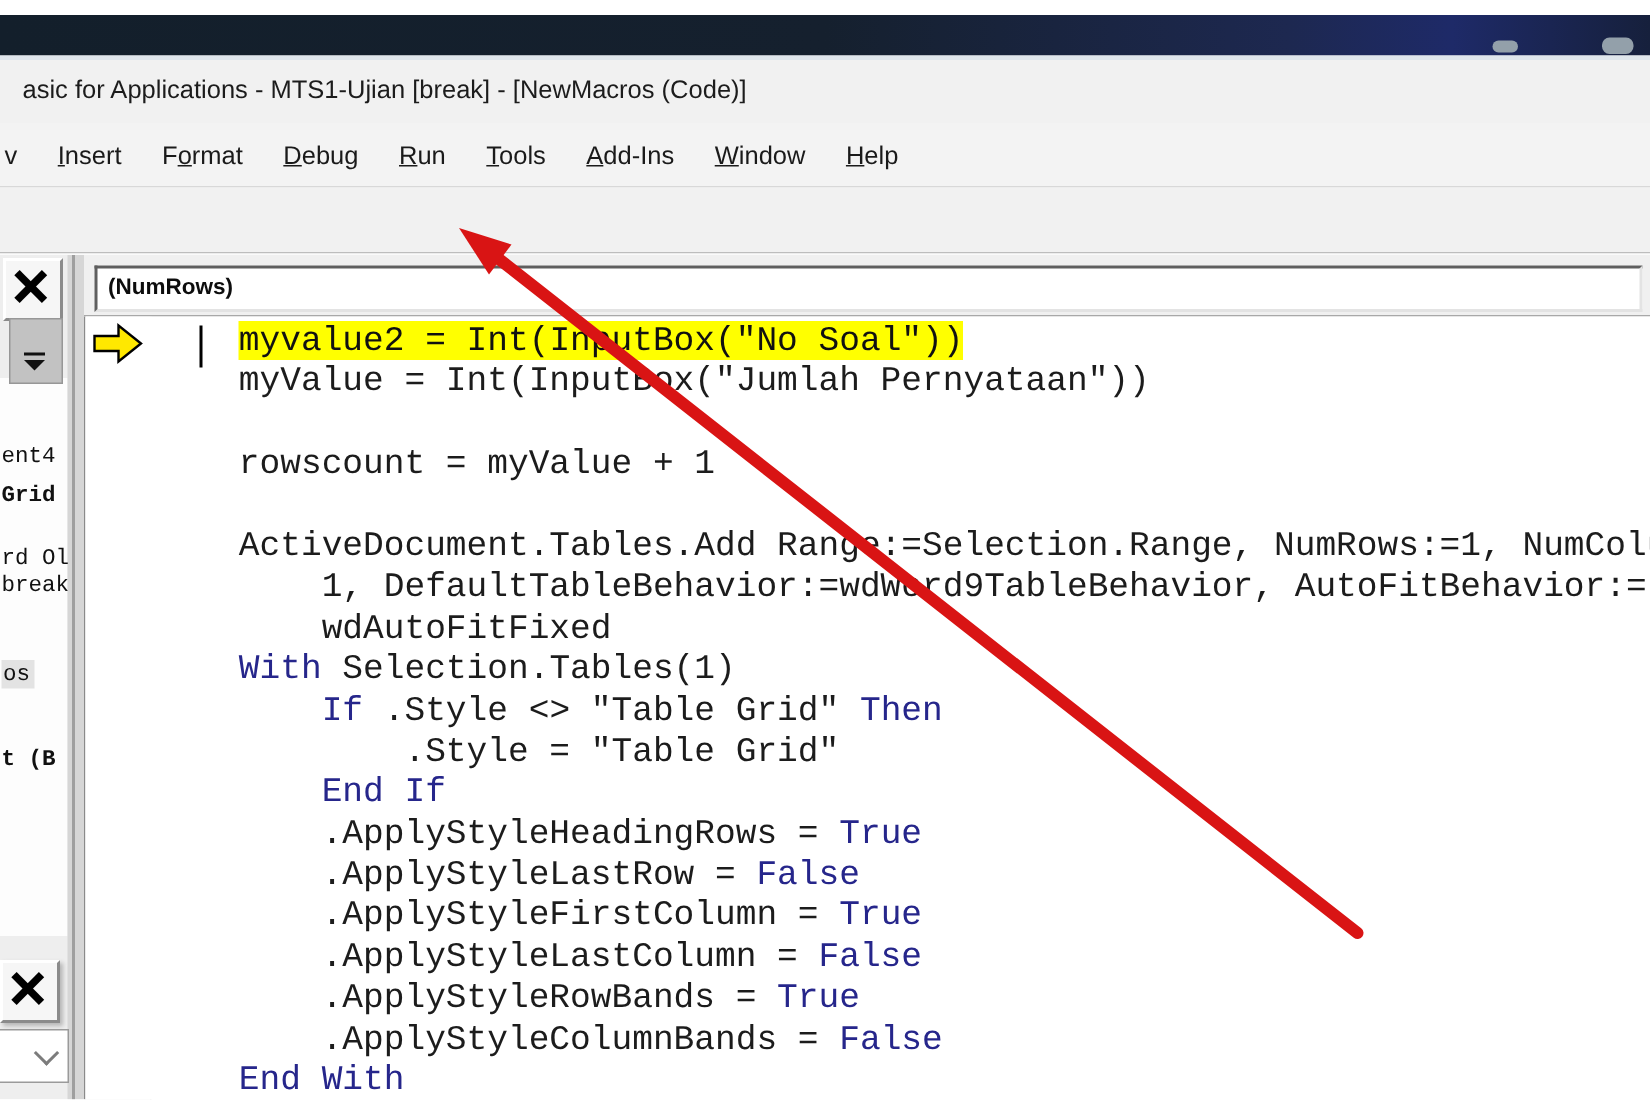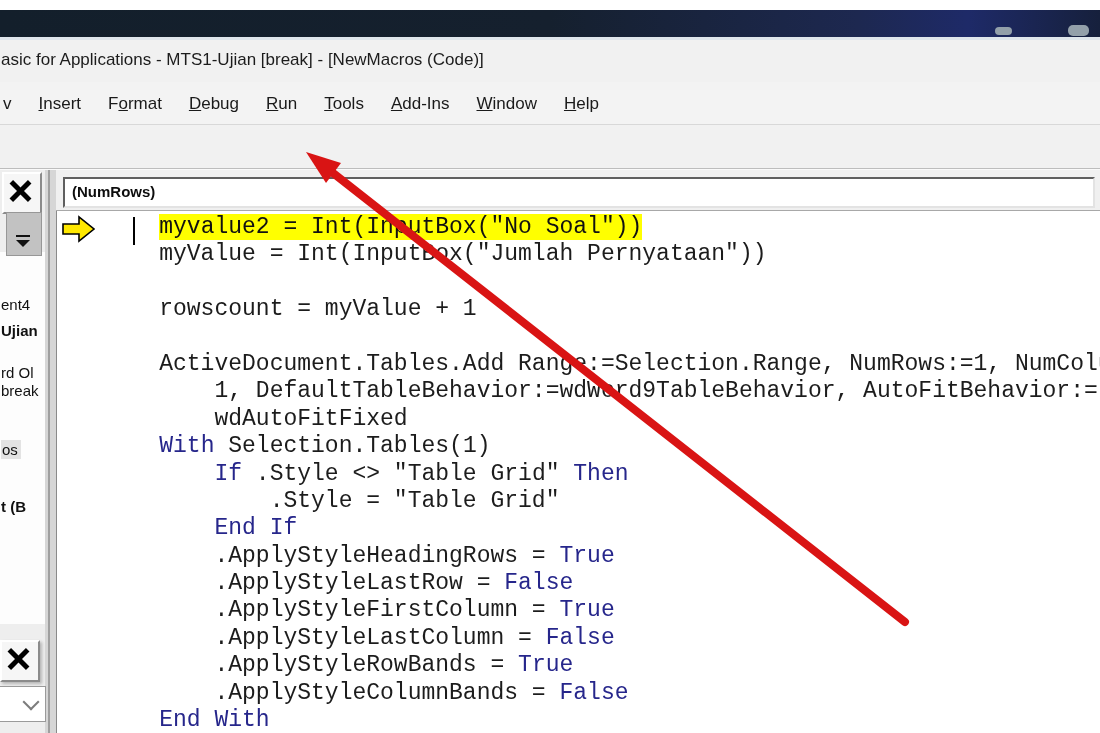--- a/index.html
+++ b/index.html
@@ -10,21 +10,21 @@
   .top-white{position:absolute;left:0;top:0;width:1100px;height:10px;background:#ffffff;}
   .dark-bar{position:absolute;left:0;top:10px;width:1100px;height:27px;
             background:linear-gradient(90deg,#131f2b 0%,#15202e 50%,#1d2850 78%,#1e2a68 88%,#16203c 100%);}
   .pill{position:absolute;background:#93a0aa;border-radius:5px;}
   .pill.p1{left:995px;top:17px;width:17px;height:8px;}
   .pill.p2{left:1068px;top:15px;width:21px;height:11px;}
   .bar-underline{position:absolute;left:0;top:37px;width:1100px;height:3px;background:#dfe6ec;}
 
   
   .title-bar{position:absolute;left:0;top:40px;width:1100px;height:42px;background:#f1f1f1;}
-  .title-text{position:absolute;left:1px;top:10px;font-size:17px;color:#1c1c1c;white-space:nowrap;}
+  .title-text{position:absolute;left:15px;top:10px;font-size:17px;color:#1c1c1c;white-space:nowrap;}
   .menu-bar{position:absolute;left:0;top:82px;width:1100px;height:43px;background:#f3f3f3;
             display:flex;align-items:center;}
   .menu-item{font-size:17px;color:#1a1a1a;margin-right:27px;white-space:nowrap;cursor:default;}
   .menu-item:first-child{margin-left:3px;}
   .menu-item u{text-decoration:underline;}
   .menu-sep-line{position:absolute;left:0;top:124px;width:1100px;height:1px;background:#d8d8d8;}
 
   .toolbar{position:absolute;left:0;top:125px;width:1100px;height:43px;background:#f1f1f1;}
   .toolbar-bottom1{position:absolute;left:0;top:168px;width:1100px;height:1px;background:#bdbdbd;}
   .toolbar-bottom2{position:absolute;left:0;top:169px;width:1100px;height:2px;background:#fafafa;}
@@ -91,21 +91,21 @@
   .xbtn .xb1,.xbtn .xb2{position:absolute;left:14px;top:4px;width:5px;height:26px;background:#000;}
   .xbtn .xb1{transform:rotate(45deg);} .xbtn .xb2{transform:rotate(-45deg);}
   .xbtn-top{left:2px;top:172px;}
   .xbtn-bottom{left:0px;top:640px;box-shadow:2px 2px 3px #b5b5b5;}
 
   .mini-drop{position:absolute;left:6px;top:212px;width:34px;height:42px;background:#c2c2c2;border:1px solid #979797;}
   .mini-drop .line{position:absolute;left:9px;top:22px;width:14px;height:2px;background:#111;}
   .mini-drop .tri{position:absolute;left:9px;top:27px;width:0;height:0;
                   border-top:7px solid #111;border-left:7px solid transparent;border-right:7px solid transparent;}
 
-  .tree-frag{position:absolute;left:1px;font-size:15px;white-space:nowrap;color:#111;}
+  .tree-frag{position:absolute;left:1px;font-size:15px;white-space:nowrap;color:#111;font-family:Liberation Mono, monospace;}
   .tree-frag.bold{font-weight:bold;}
   .tf-0{top:296px;} .tf-1{top:322px;} .tf-2{top:364px;} .tf-3{top:382px;}
   .tf-4{top:440px;background:#e3e3e3;padding:1px 3px 1px 1px;}
   .tf-5{top:498px;}
 
   .bottom-combo{position:absolute;left:-6px;top:686px;width:50px;height:34px;background:#fff;border:1px solid #9a9a9a;}
   .bottom-combo .chev{position:absolute;right:8px;top:9px;width:10px;height:10px;
        border-right:2px solid #7c7c7c;border-bottom:2px solid #7c7c7c;transform:rotate(45deg);}
 
   
@@ -253,18 +253,18 @@
   <div class="caret"></div>
 
   <div class="code-lines" id="code-container"><div class="code-line"><span class="seg-p">    </span><span class="seg-h">myvalue2 = Int(InputBox("No Soal"))</span></div><div class="code-line"><span class="seg-p">    myValue = Int(InputBox("Jumlah Pernyataan"))</span></div><div class="code-line"><span class="seg-p"></span></div><div class="code-line"><span class="seg-p">    rowscount = myValue + 1</span></div><div class="code-line"><span class="seg-p"></span></div><div class="code-line"><span class="seg-p">    ActiveDocument.Tables.Add Range:=Selection.Range, NumRows:=1, NumColu</span></div><div class="code-line"><span class="seg-p">        1, DefaultTableBehavior:=wdWord9TableBehavior, AutoFitBehavior:=</span></div><div class="code-line"><span class="seg-p">        wdAutoFitFixed</span></div><div class="code-line"><span class="seg-p">    </span><span class="seg-k">With</span><span class="seg-p"> Selection.Tables(1)</span></div><div class="code-line"><span class="seg-p">        </span><span class="seg-k">If</span><span class="seg-p"> .Style &lt;&gt; "Table Grid" </span><span class="seg-k">Then</span></div><div class="code-line"><span class="seg-p">            .Style = "Table Grid"</span></div><div class="code-line"><span class="seg-p">        </span><span class="seg-k">End If</span></div><div class="code-line"><span class="seg-p">        .ApplyStyleHeadingRows = </span><span class="seg-k">True</span></div><div class="code-line"><span class="seg-p">        .ApplyStyleLastRow = </span><span class="seg-k">False</span></div><div class="code-line"><span class="seg-p">        .ApplyStyleFirstColumn = </span><span class="seg-k">True</span></div><div class="code-line"><span class="seg-p">        .ApplyStyleLastColumn = </span><span class="seg-k">False</span></div><div class="code-line"><span class="seg-p">        .ApplyStyleRowBands = </span><span class="seg-k">True</span></div><div class="code-line"><span class="seg-p">        .ApplyStyleColumnBands = </span><span class="seg-k">False</span></div><div class="code-line"><span class="seg-p">    </span><span class="seg-k">End With</span></div></div>
 
   <svg class="arrow-overlay" width="1100" height="733">
     <line id="arrow-line" x1="333" y1="173" x2="905" y2="622" stroke-width="8" stroke-linecap="round" stroke="#d91414"></line>
     <polygon id="arrow-head" points="306,152 341,163 326,183" fill="#d91414"></polygon>
   </svg>
 
 <div class="tree-frag tf-0">ent4</div>
-    <div class="tree-frag tf-1 bold">Ujian</div>
+    <div class="tree-frag tf-1 bold">Grid</div>
     <div class="tree-frag tf-2">rd Ol</div>
     <div class="tree-frag tf-3">break</div>
     <div class="tree-frag tf-4">os</div>
     <div class="tree-frag tf-5 bold">t (B</div>
   </div>
 
 </body></html>

